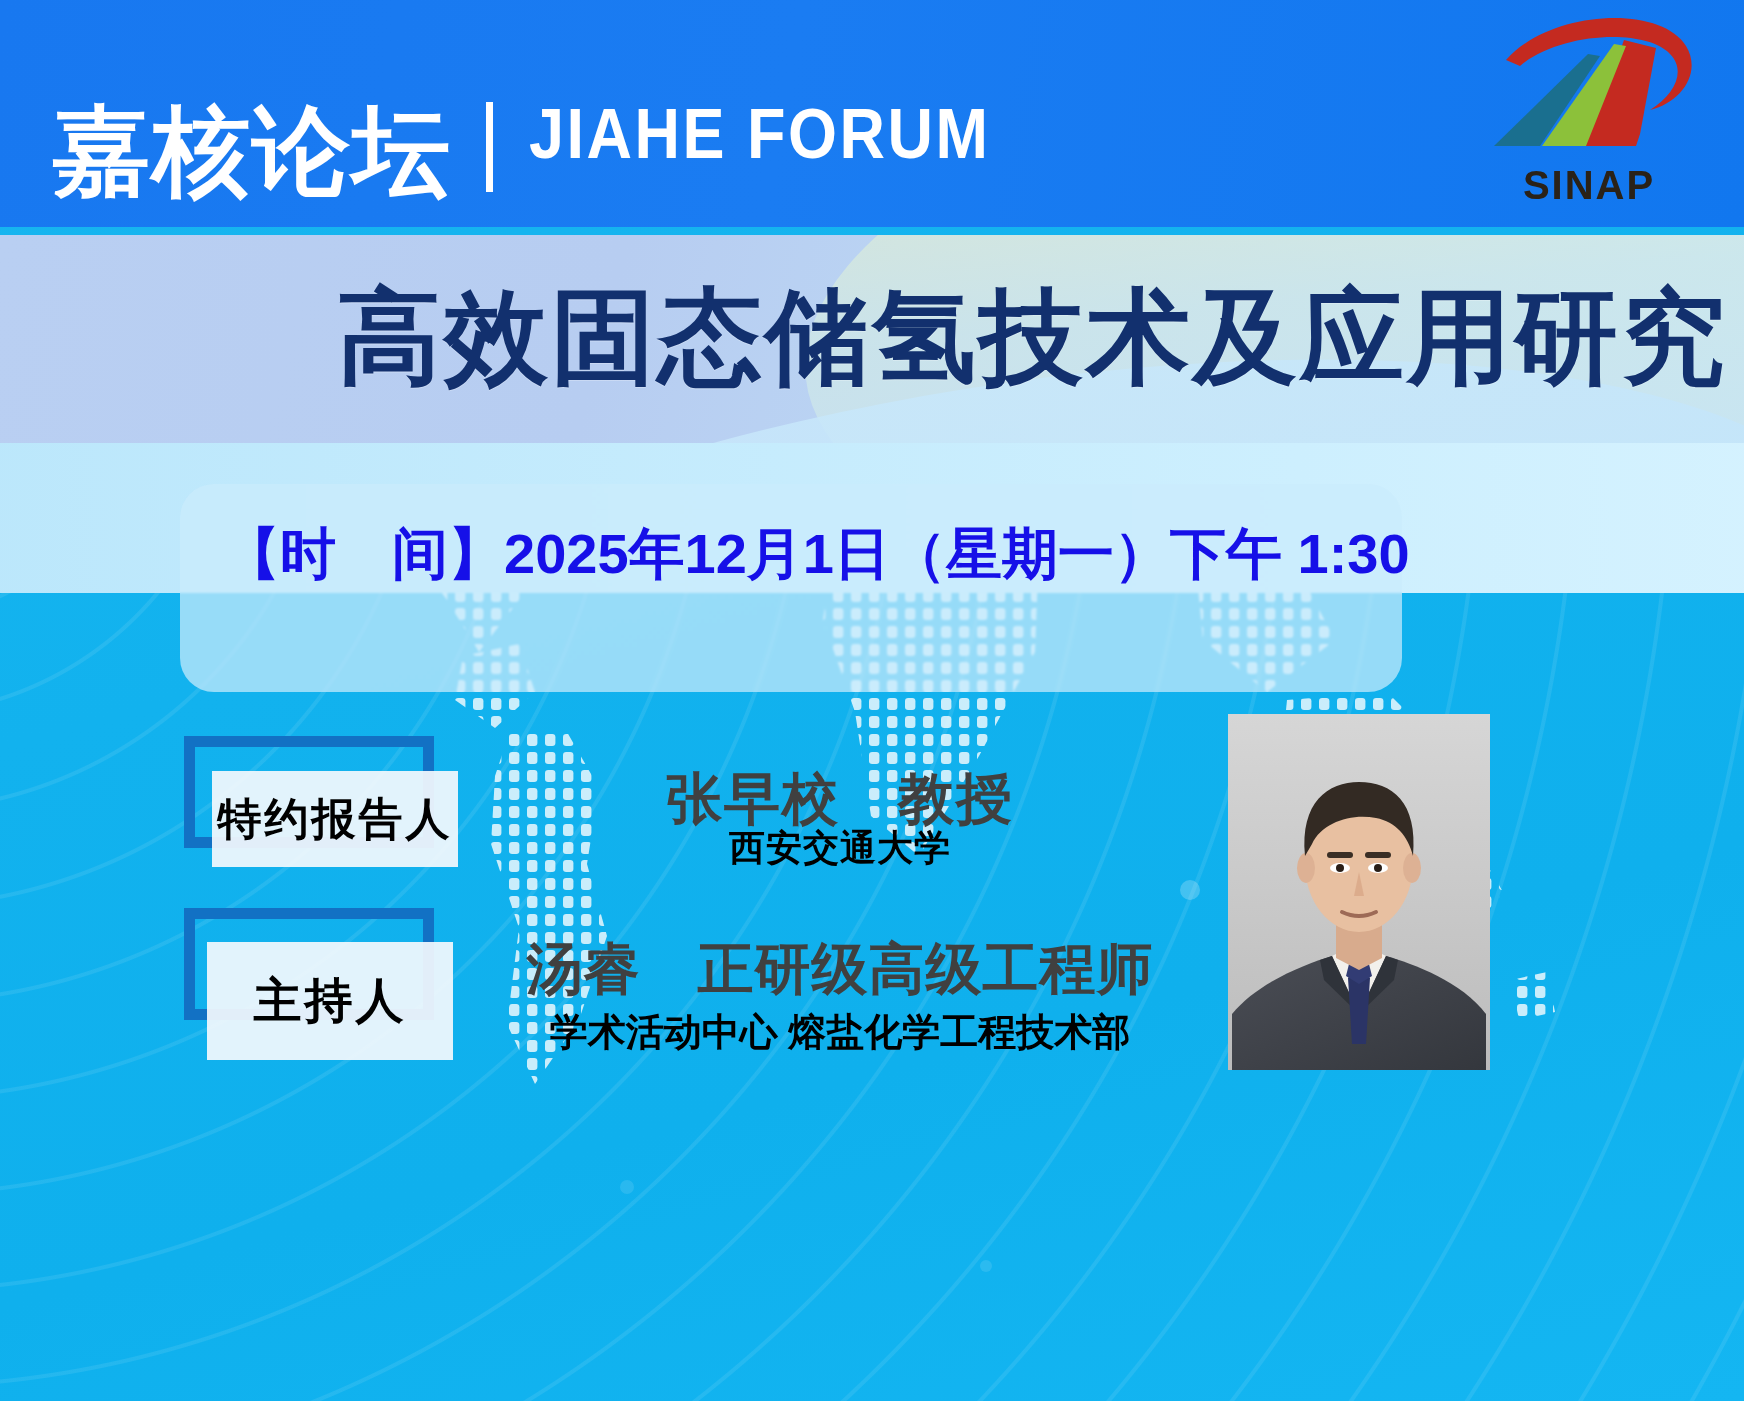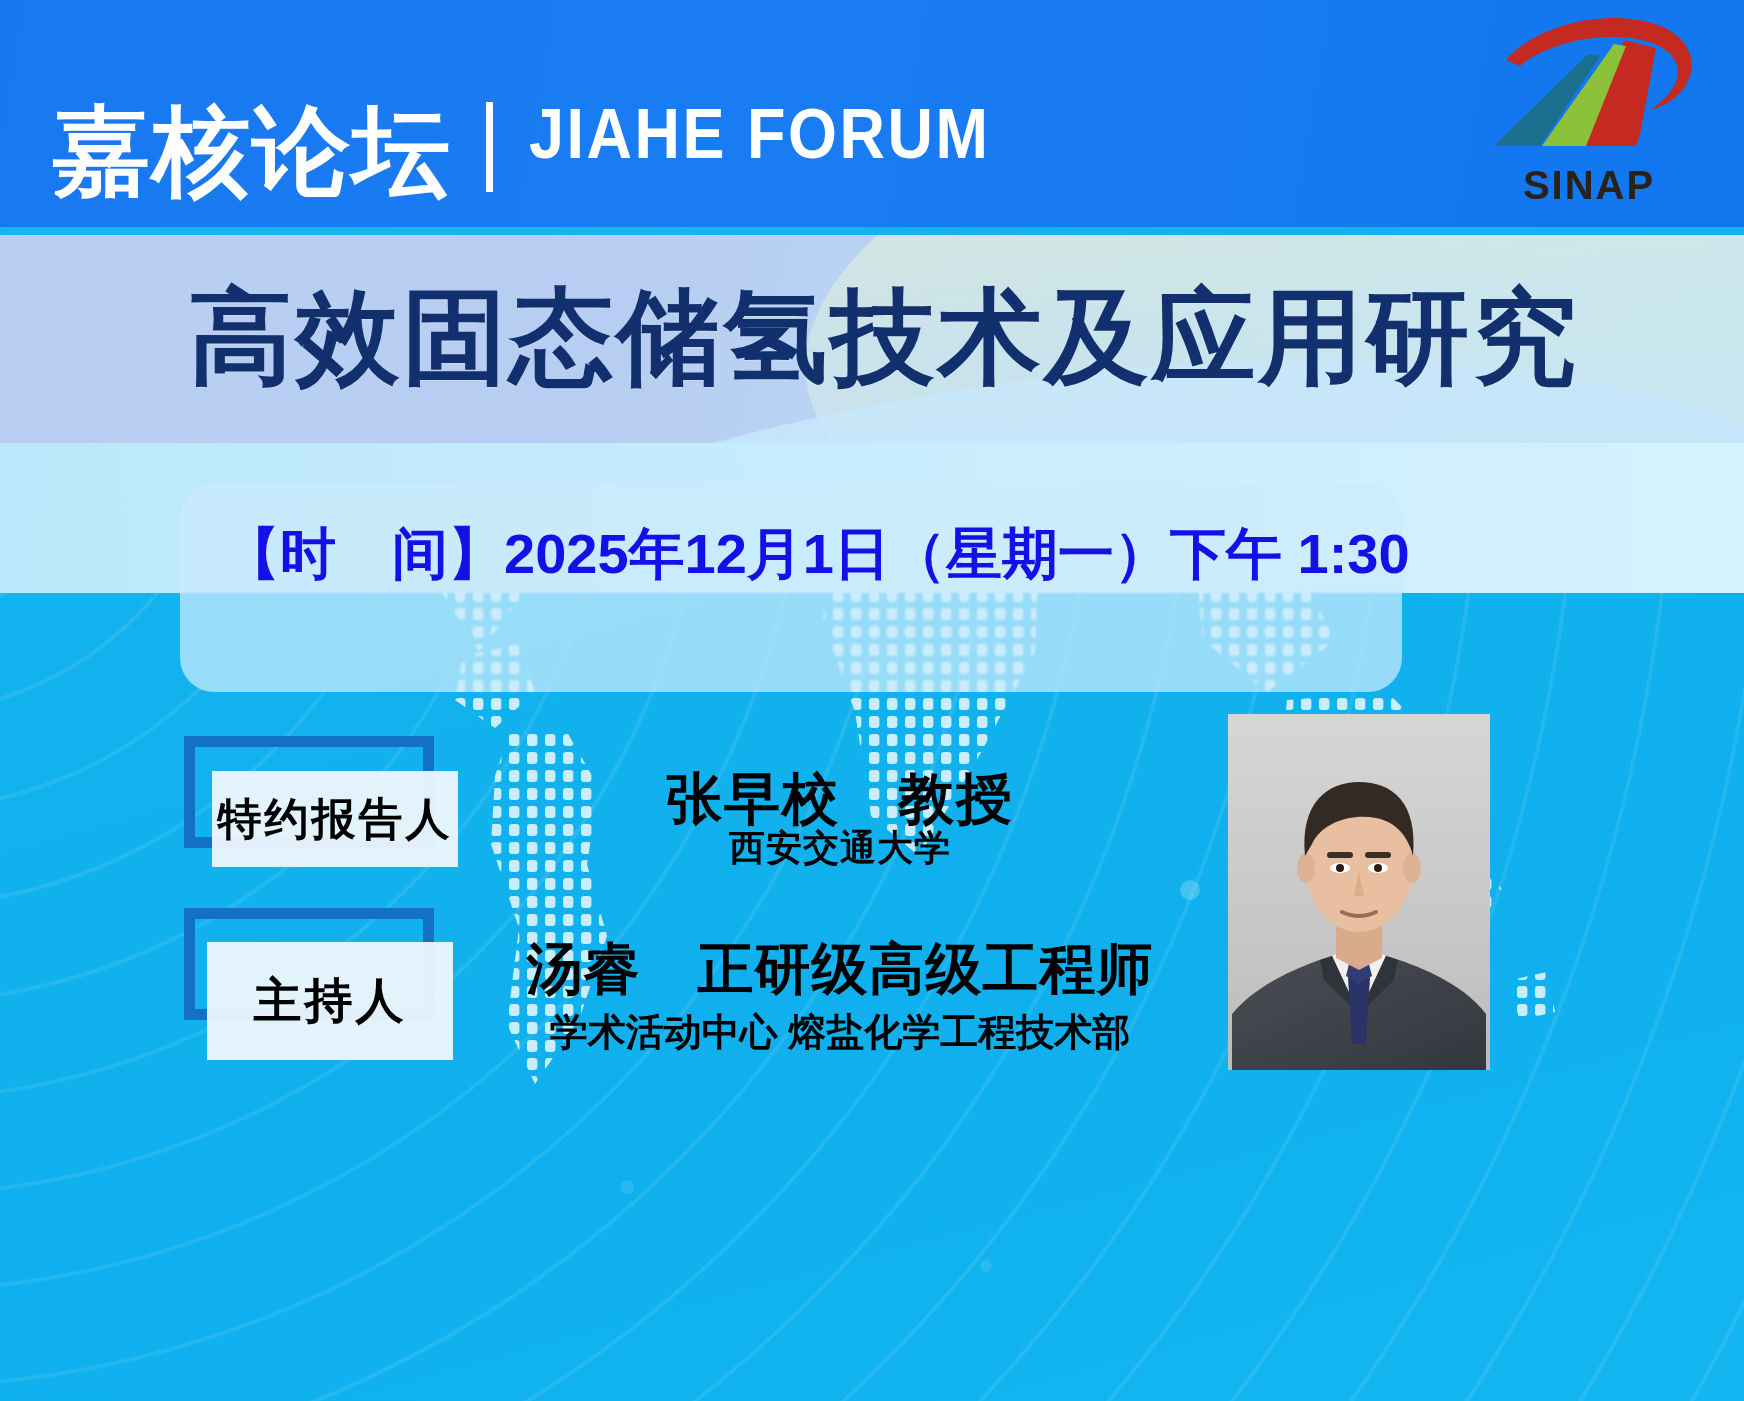--- a/index.html
+++ b/index.html
@@ -154,21 +154,21 @@
     height: 620px;
     border-radius: 50%;
     background: linear-gradient(170deg, #c9e8fb 0%, #bfe3fa 100%);
     opacity: .85;
     transform: rotate(-9deg);
   }
   .title-text {
     position: absolute;
     left: 0; right: 16px;
     top: 50px;
-    text-align: center;
+    text-align: right;
     font-size: 104px;
     font-weight: bold;
     color: #12306e;
     letter-spacing: 3px;
     line-height: 1;
     white-space: nowrap;
     text-shadow: 0 1px 0 rgba(255,255,255,.25);
     padding-left: 40px;
   }
 
@@ -252,21 +252,21 @@
   }
   .tag.t1 { left: 212px; top: 771px; width: 246px; height: 96px; font-size: 44px; }
   .tag.t2 { left: 207px; top: 942px; width: 246px; height: 118px; font-size: 48px; font-family: Liberation Mono, monospace; }
 
   .person {
     position: absolute;
     text-align: center;
     white-space: nowrap;
   }
   .person .p-name {
-    color: #000000;
+    color: #404040;
     font-weight: bold;
     line-height: 1.05;
     font-family: Liberation Serif, serif;
   }
   .person .p-org {
     color: #000000;
     font-weight: bold;
     line-height: 1.05;
   }
   .person.speaker { left: 520px; top: 770px; width: 640px; }

